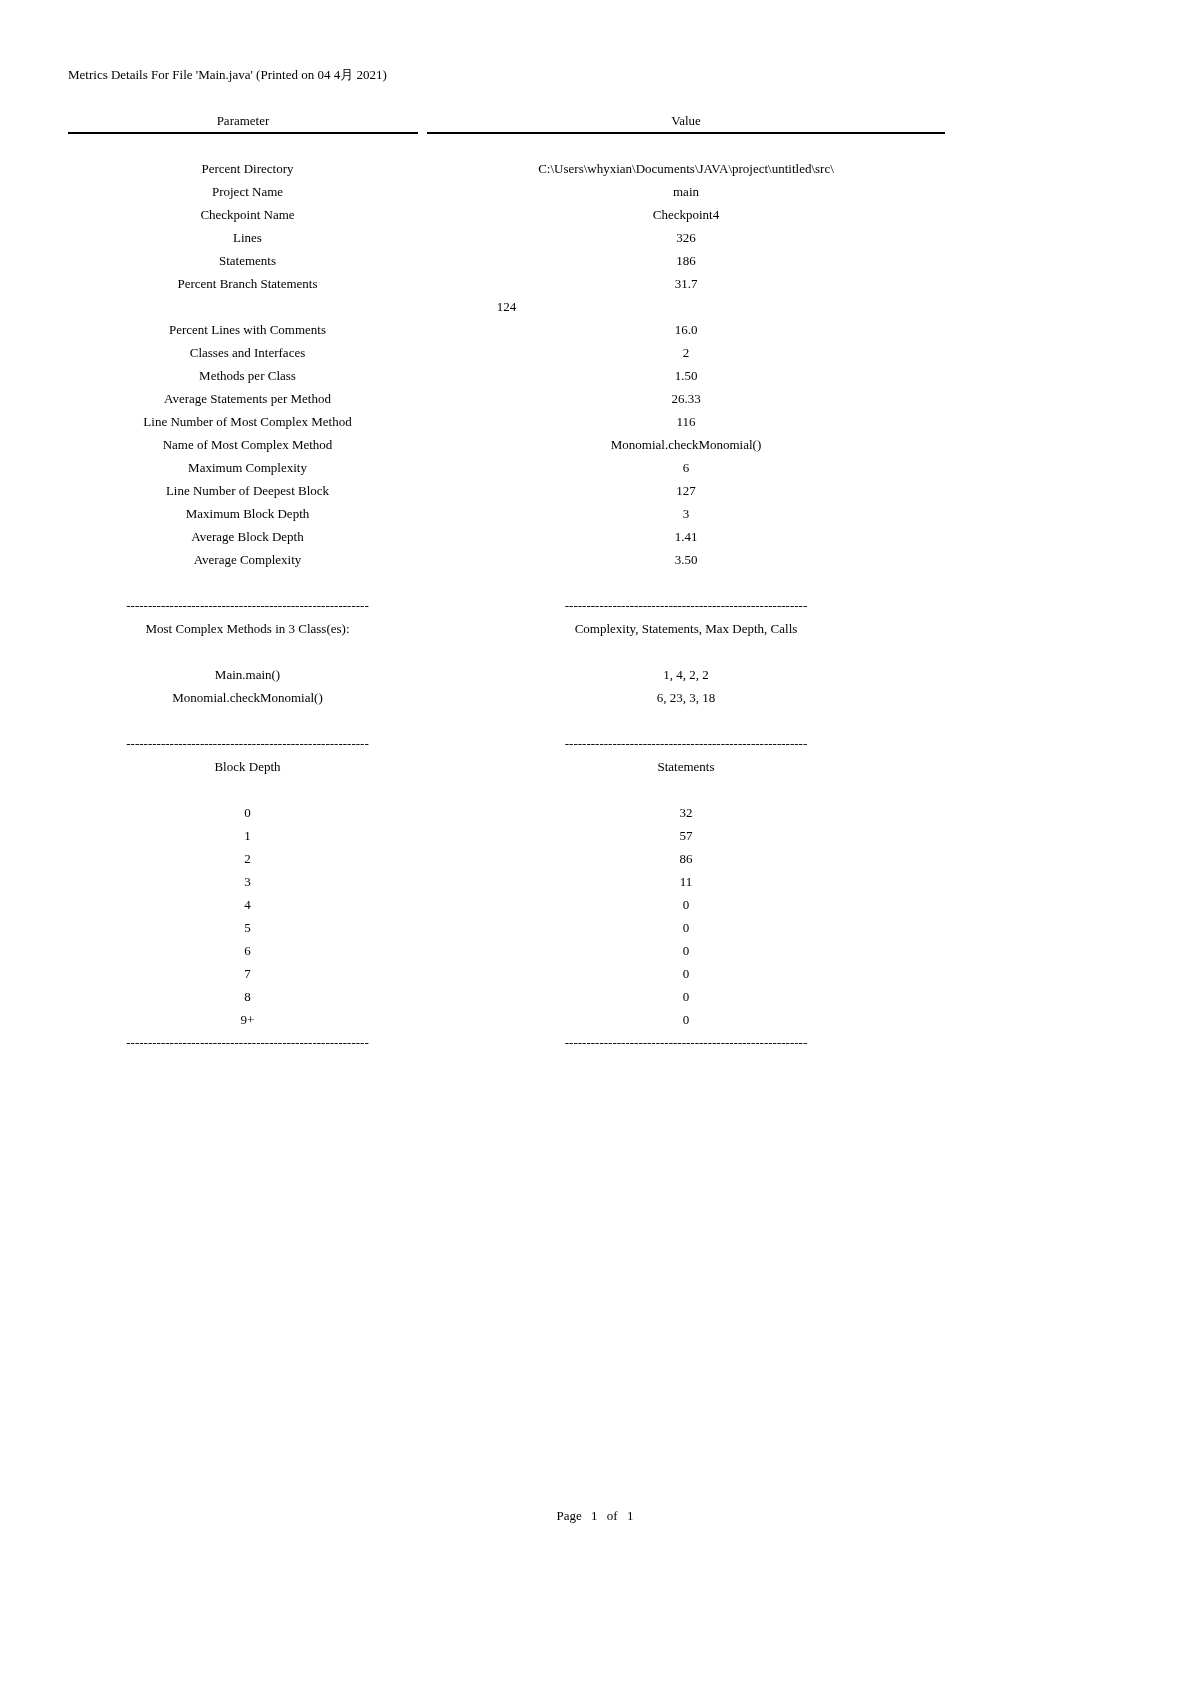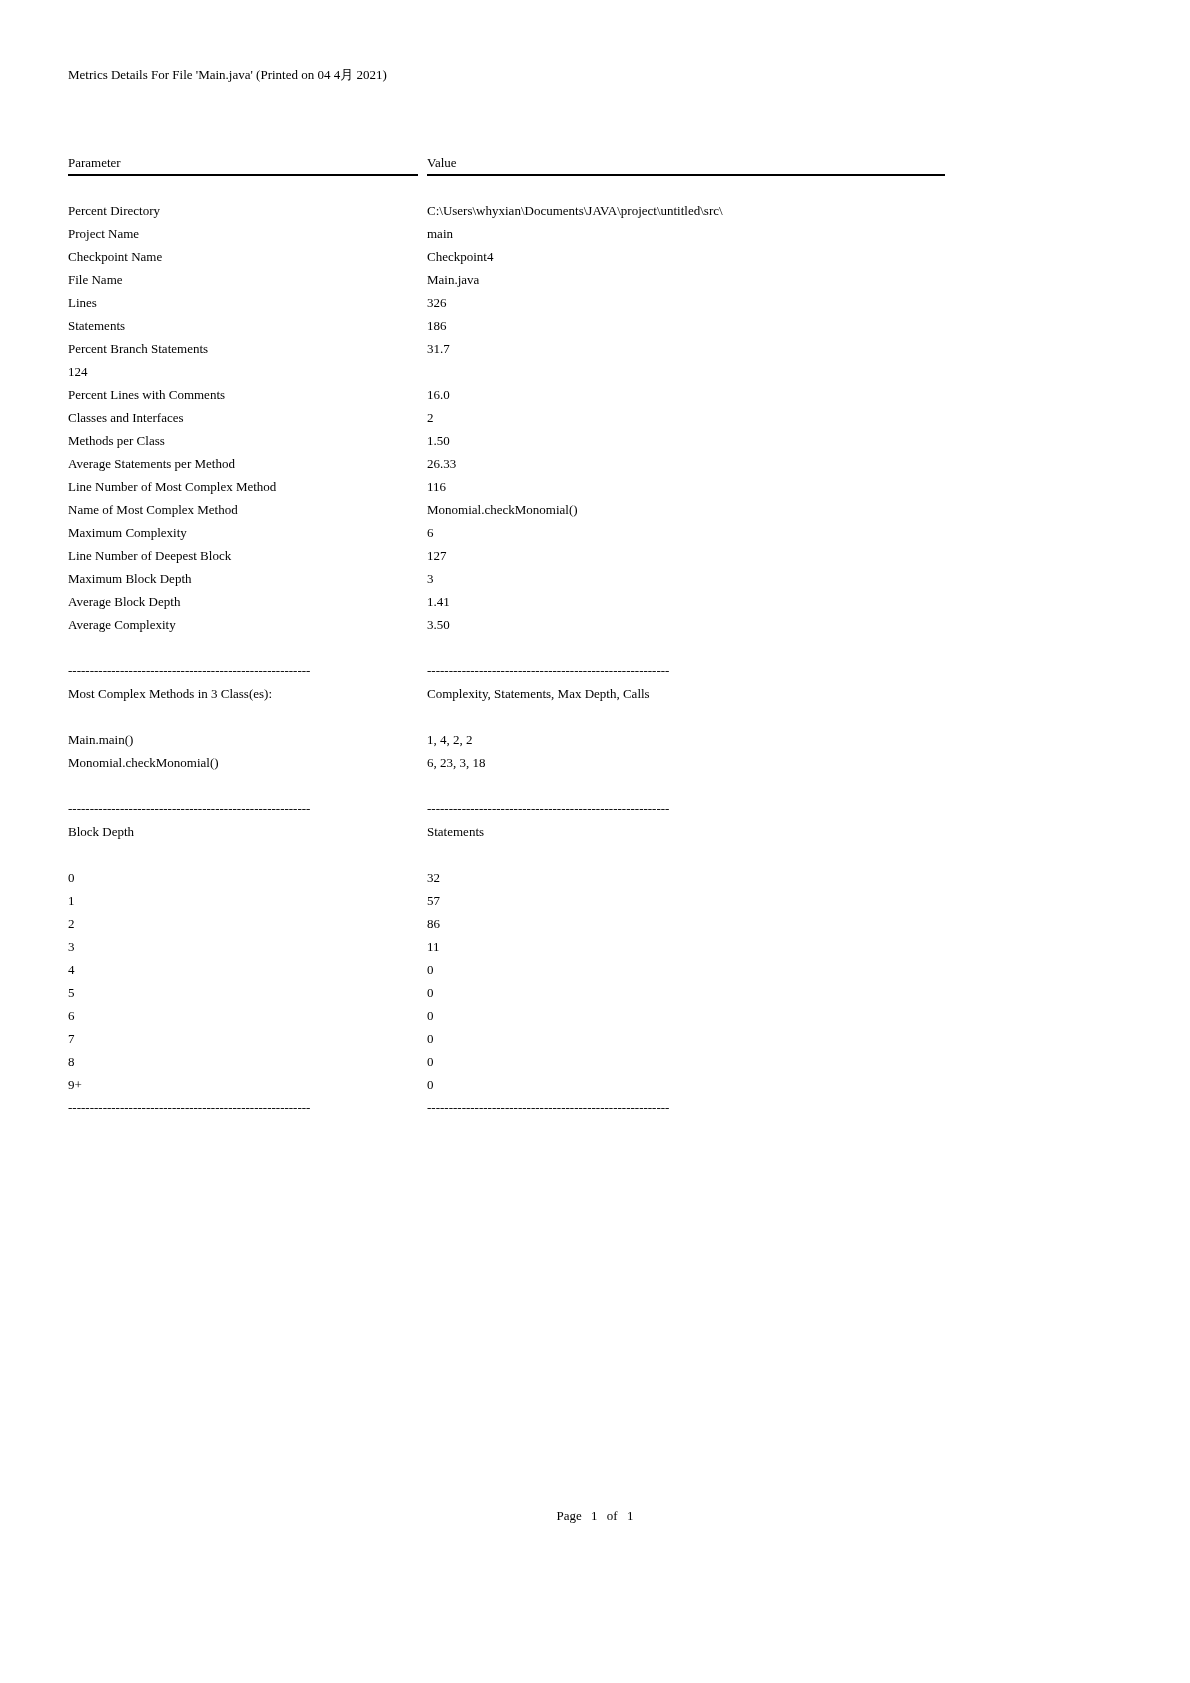--- a/index.html
+++ b/index.html
@@ -19,31 +19,30 @@
     overflow: hidden;
   }
   .content {
     position: absolute;
     left: 68px;
     top: 63px;
     width: 877px;
   }
   .line { min-height: 23px; }
   .blank { height: 23px; }
-  .row { display: flex; align-items: baseline; }
+  .row { display: flex; align-items: baseline; text-align: center; }
   .col-p { width: 359px; flex-shrink: 0; white-space: nowrap; }
   .col-v { flex: 1; white-space: nowrap; }
   .header-row .col-p {
     width: 350px;
     margin-right: 9px;
     border-bottom: 2px solid #000;
   }
   .header-row .col-v {
     border-bottom: 2px solid #000;
-    margin-top: 42px;
   }
   .sep { letter-spacing: 0; white-space: nowrap; overflow: hidden; }
   .footer {
     position: absolute;
     top: 1504px;
     left: 0;
     width: 100%;
     text-align: center;
     word-spacing: 6px;
   }
@@ -69,24 +68,20 @@
       </div>
     <div class="row">
         <div class="col-p">Project Name</div>
         <div class="col-v">main</div>
       </div>
     <div class="row">
         <div class="col-p">Checkpoint Name</div>
         <div class="col-v">Checkpoint4</div>
       </div>
     <div class="row">
-        <div class="col-p">File Name</div>
-        <div class="col-v">Main.java</div>
-      </div>
-    <div class="row">
         <div class="col-p">Lines</div>
         <div class="col-v">326</div>
       </div>
     <div class="row">
         <div class="col-p">Statements</div>
         <div class="col-v">186</div>
       </div>
     <div class="row">
         <div class="col-p">Percent Branch Statements</div>
         <div class="col-v">31.7</div>

